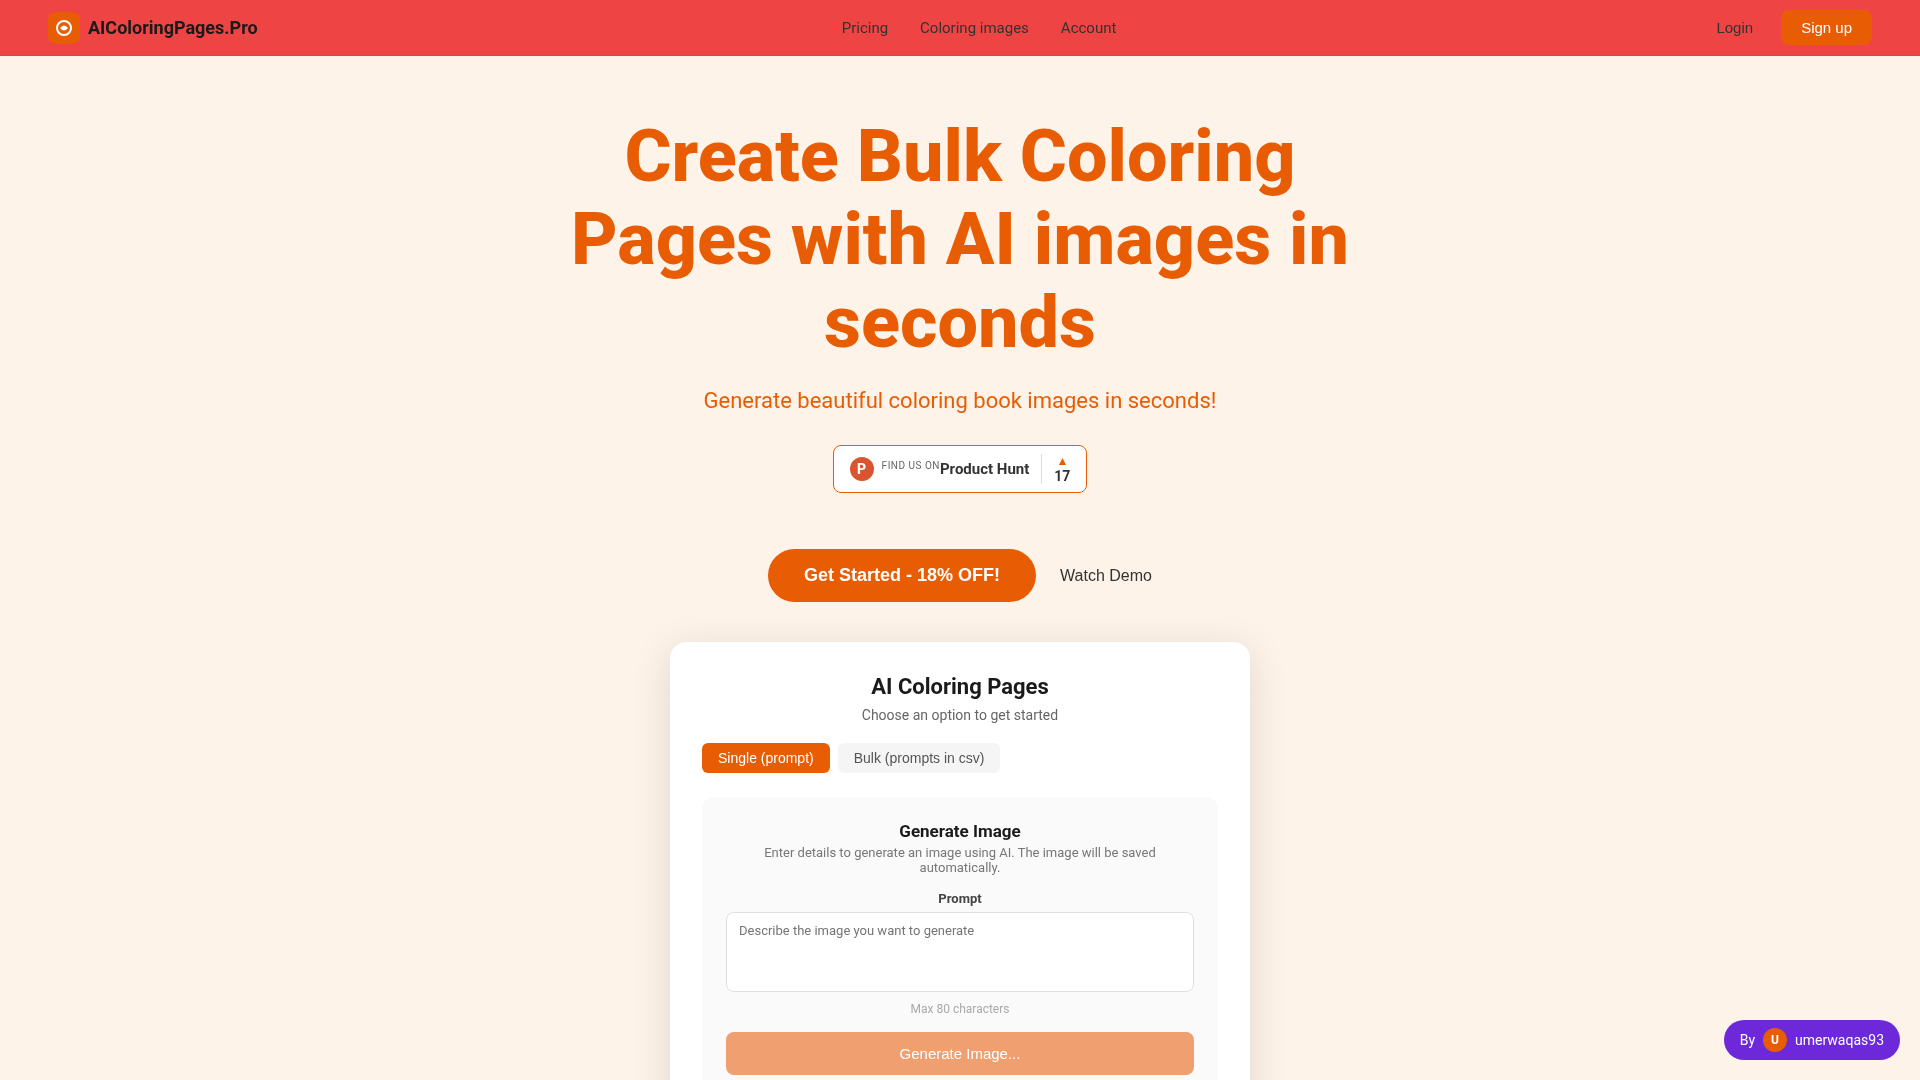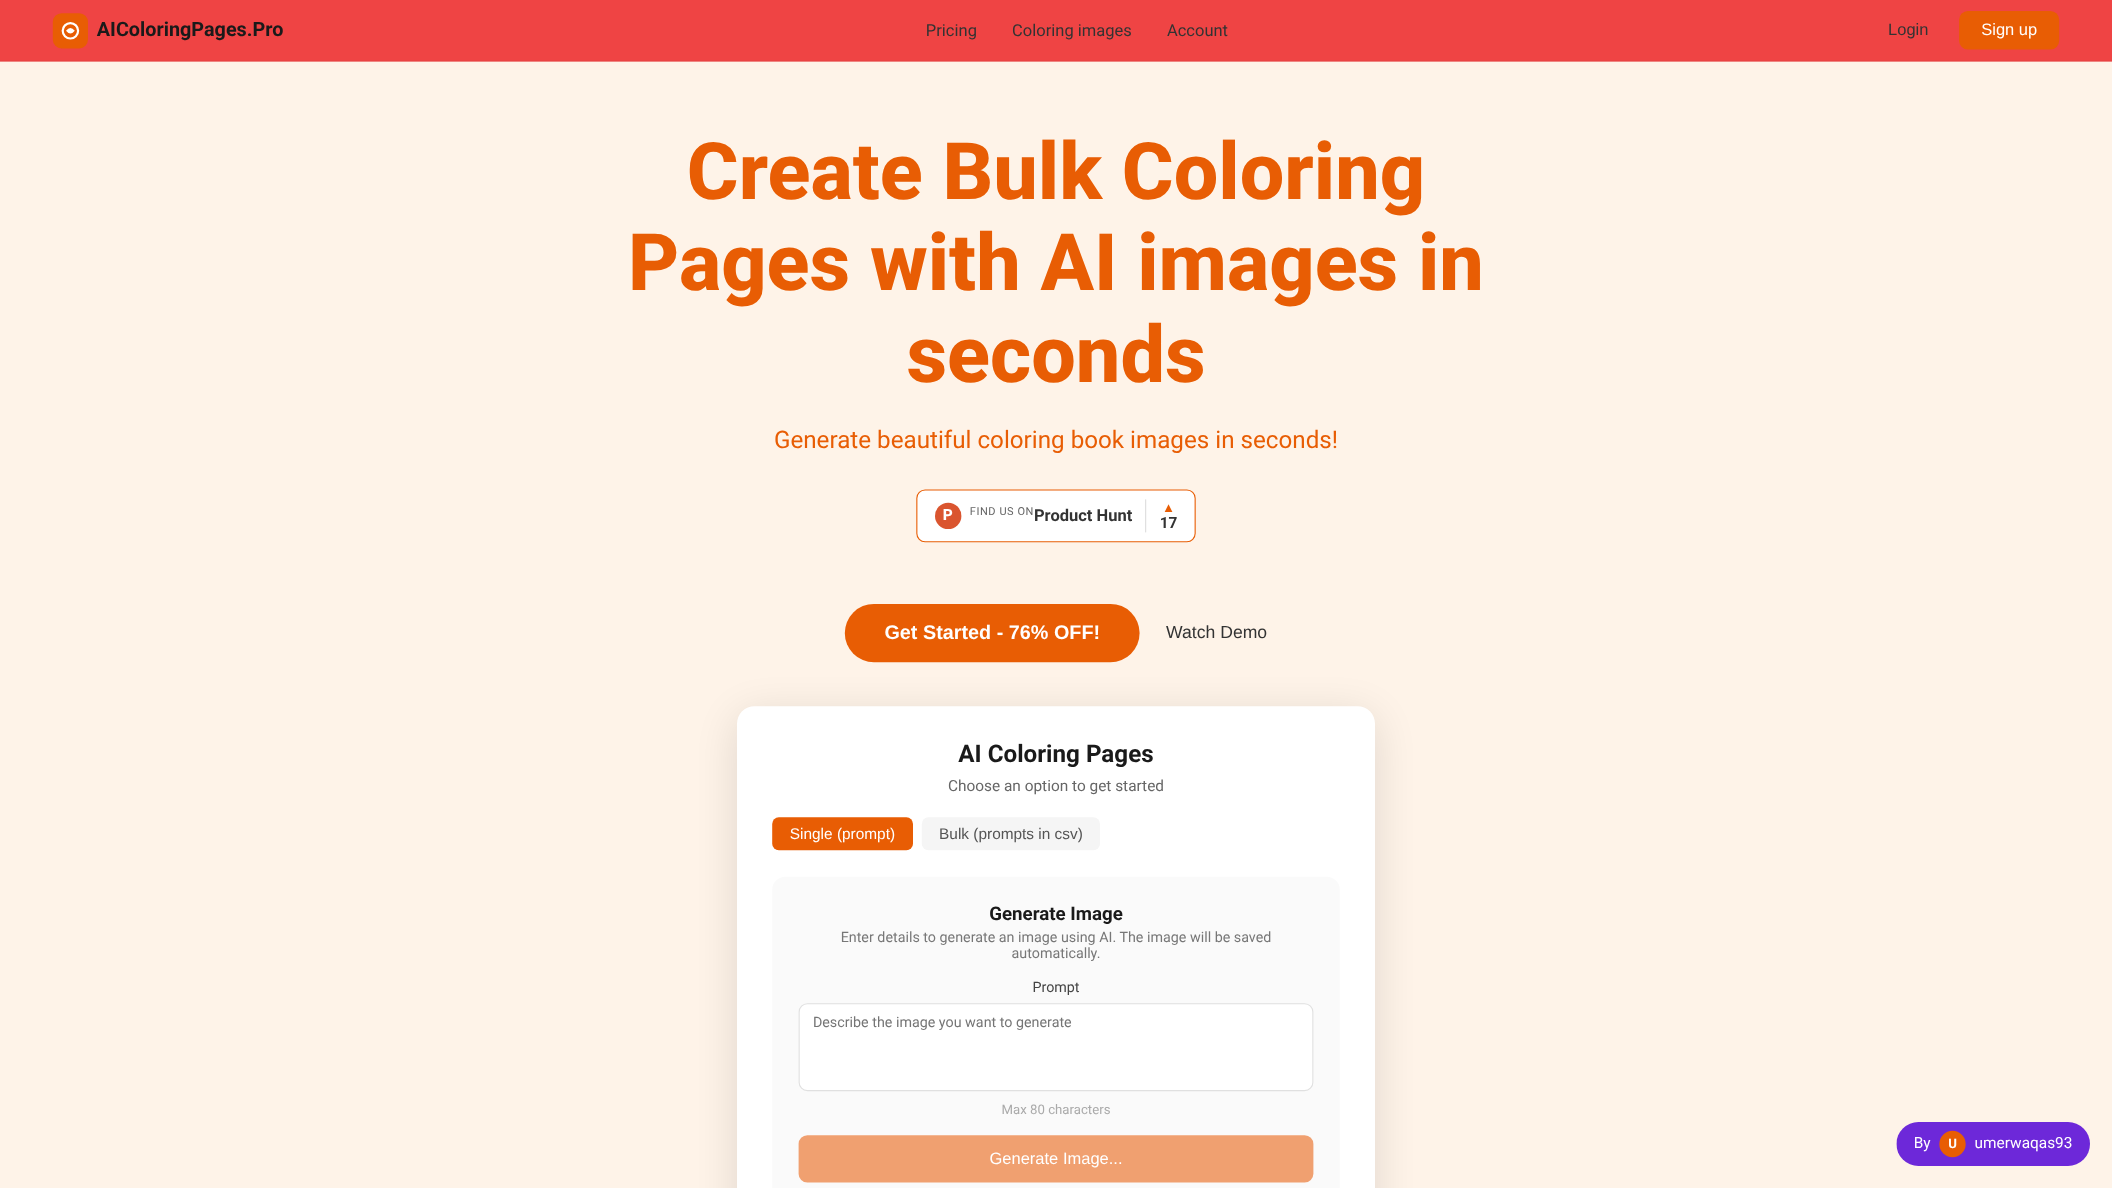--- a/index.html
+++ b/index.html
@@ -236,21 +236,21 @@
       color: #1a1a1a;
       margin-bottom: 4px;
     }
     .generate-desc {
       font-size: 13px;
       color: #777;
       margin-bottom: 16px;
     }
     .prompt-label {
       font-size: 13px;
-      font-weight: 400;
+      font-weight: 700;
       color: #444;
       margin-bottom: 6px;
     }
     .prompt-textarea {
       width: 100%;
       height: 80px;
       border: 1px solid #e0e0e0;
       border-radius: 8px;
       padding: 10px 12px;
       font-size: 13px;
@@ -344,21 +344,21 @@
         <span class="ph-name">Product Hunt</span>
       </div>
       <div class="ph-count">
         <span class="ph-arrow">▲</span>
         <span class="ph-num">17</span>
       </div>
     </a>
   </div>
 
   <div class="cta-row">
-    <button class="btn-cta">Get Started - 76% OFF!</button>
+    <button class="btn-cta">Get Started - 18% OFF!</button>
     <button class="btn-demo">Watch Demo</button>
   </div>
 
   <div class="app-preview">
     <h2 class="app-title">AI Coloring Pages</h2>
     <p class="app-subtitle">Choose an option to get started</p>
 
     <div class="tab-row">
       <button class="tab-btn active">Single (prompt)</button>
       <button class="tab-btn inactive">Bulk (prompts in csv)</button>

